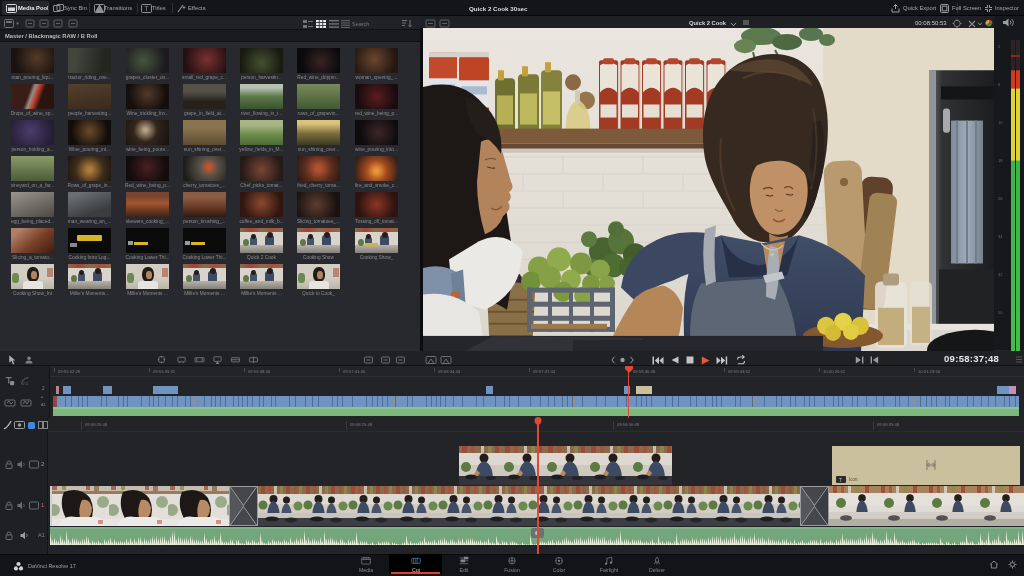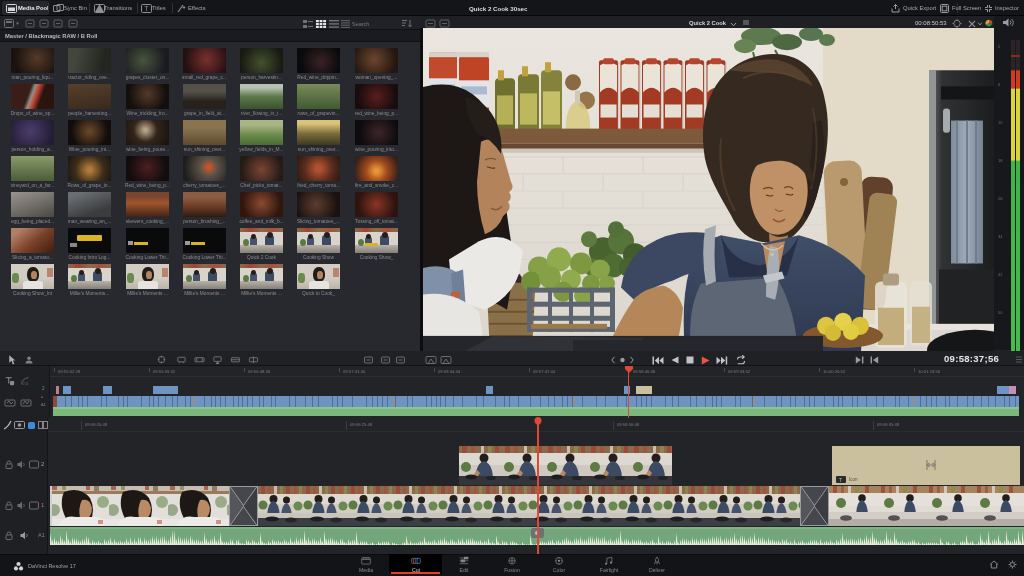--- a/index.html
+++ b/index.html
@@ -762,21 +762,21 @@
     <div class="abs" style="left:855px;top:356px;">
       <svg width="9" height="8" viewBox="0 0 9 8">
         <path d="M0.8 0.5 L6 4 L0.8 7.5 Z M7 0.5 h1.4 v7 H7 Z" fill="#9b9ca0"></path>
       </svg>
     </div>
     <div class="abs" style="left:870px;top:356px;">
       <svg width="9" height="8" viewBox="0 0 9 8">
         <path d="M8.2 0.5 L3 4 L8.2 7.5 Z M0.6 0.5 h1.4 v7 H0.6 Z" fill="#9b9ca0"></path>
       </svg>
     </div>
-    <div class="abs" style="left:944px;top:352.5px;font-size:9.5px;color:#e6e7e9;font-weight:700;white-space:nowrap;letter-spacing:0.3px">09:58:37;56</div>
+    <div class="abs" style="left:944px;top:352.5px;font-size:9.5px;color:#e6e7e9;font-weight:700;white-space:nowrap;letter-spacing:0.3px">09:58:37;48</div>
     <div class="abs" style="left:1016px;top:356px;">
       <svg width="6" height="7" viewBox="0 0 6 7">
         <path d="M0 1 h6 M0 3.5 h6 M0 6 h6" stroke="#55565a"></path>
       </svg>
     </div>
     <div class="abs" style="left:0px;top:366px;width:1024px;height:52px;background:#232428"></div>
     <div class="abs" style="left:0px;top:366px;width:50px;height:52px;background:#1f2024;border-right:1px solid #141518"></div>
     <div class="abs" style="left:5px;top:376px;">
       <svg width="10" height="10" viewBox="0 0 12 12">
         <path d="M1 2 h7 M4.5 2 v7" stroke="#8b8c90" stroke-width="1.2" fill="none"></path>

